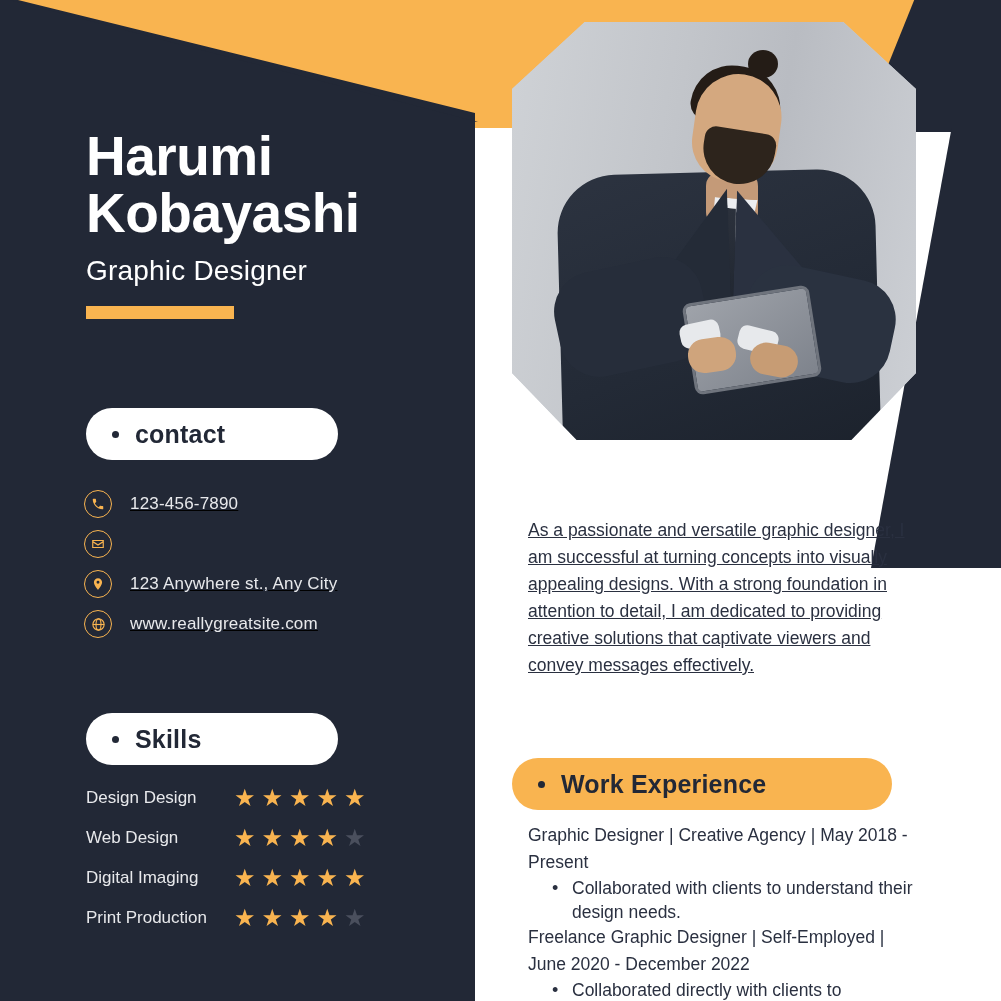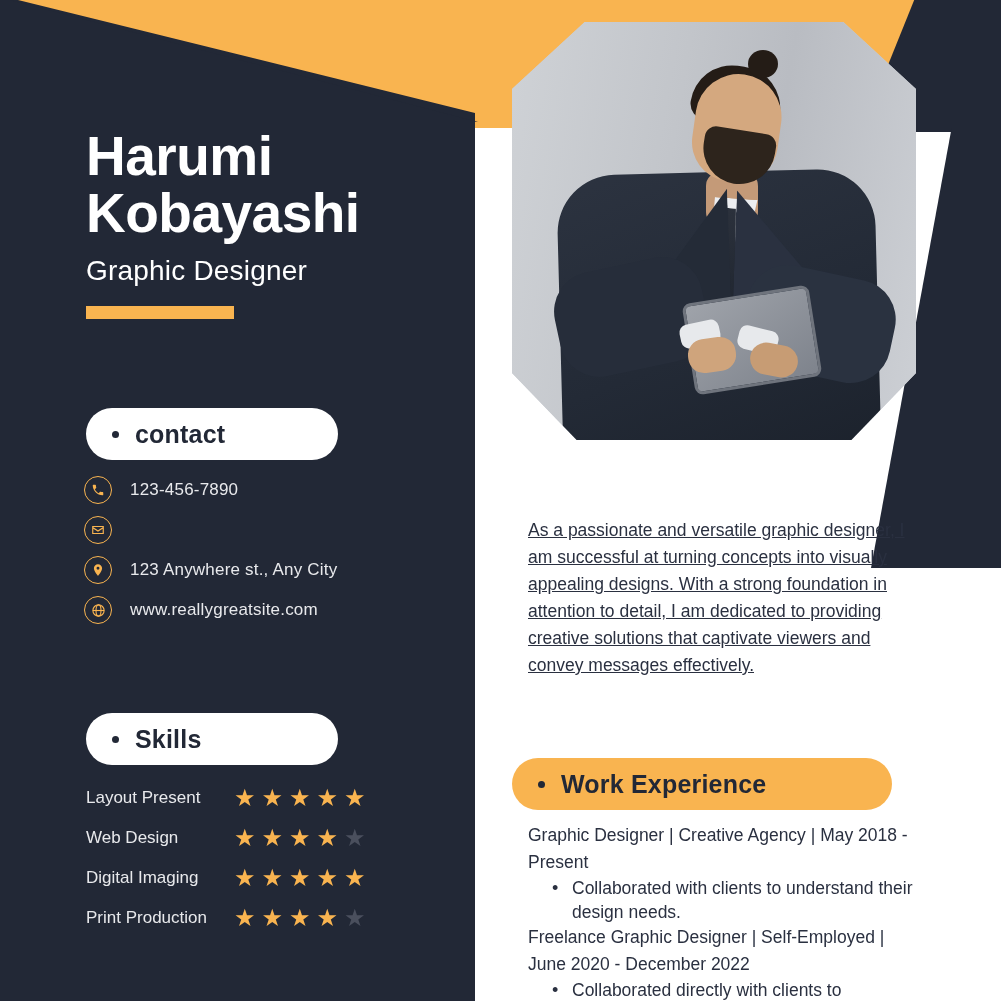--- a/index.html
+++ b/index.html
@@ -99,21 +99,21 @@
     font-weight: 700;
     font-size: 25px;
     color: #222836;
     letter-spacing: 0.2px;
   }
   .pill-white { background: #ffffff; }
   .pill-yellow { background: #f9b450; }
 
   
   .contact-pill { position: absolute; left: 86px; top: 408px; width: 252px; }
-  .contact-list { position: absolute; left: 84px; top: 470px; width: 380px; }
+  .contact-list { position: absolute; left: 84px; top: 484px; width: 380px; text-decoration: underline; }
   .contact-row {
     display: flex; align-items: center;
     height: 40px;
     margin-bottom: 0px;
   }
   .c-icon {
     width: 28px; height: 28px;
     border-radius: 50%;
     border: 1.6px solid #f9b450;
     color: #f9b450;
@@ -362,21 +362,21 @@
     </div>
   </div>
 
   <div class="pill pill-white skills-pill">
     <span class="dot"></span>
     <span class="pill-label">Skills</span>
   </div>
 
   <div class="skills-list">
     <div class="skill-row">
-      <span class="skill-name">Layout Present</span>
+      <span class="skill-name">Design Design</span>
       <span class="stars">
         <span class="star">★</span>
           <span class="star">★</span>
           <span class="star">★</span>
           <span class="star">★</span>
           <span class="star">★</span>
       </span>
     </div>
     <div class="skill-row">
       <span class="skill-name">Web Design</span>

